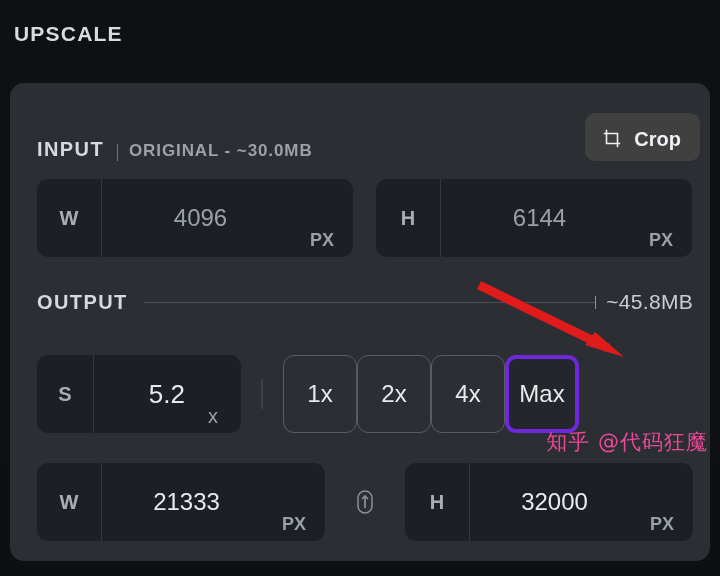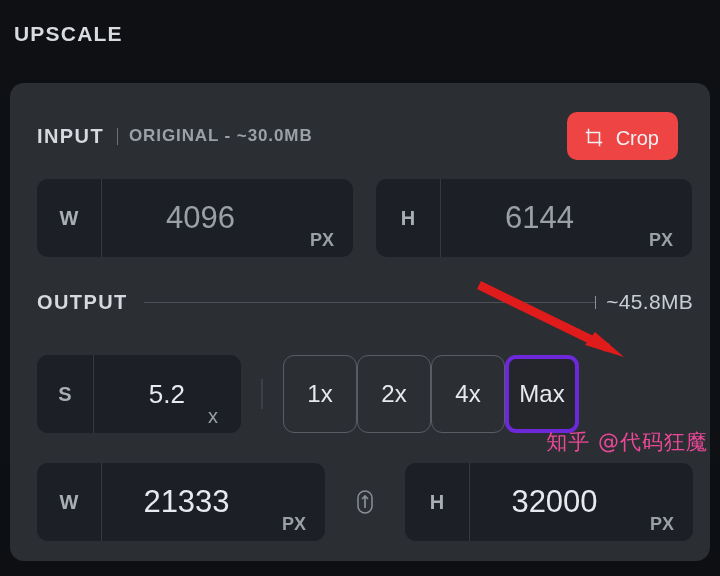--- a/index.html
+++ b/index.html
@@ -31,23 +31,23 @@
     left: 10px; top: 83px;
     width: 700px; height: 478px;
     background: #2b2e33;
     border-radius: 14px;
   }
 
   
   .input-header {
     position: absolute;
     left: 27px; top: 28px;
-    right: 32px; height: 50px;
-    display: flex;
-    align-items: center;
+    right: 10px; height: 50px;
+    display: flex;
+    align-items: flex-end;
   }
   .label-input {
     font-size: 20px;
     font-weight: bold;
     letter-spacing: 1.4px;
     color: #d6d9de;
   }
   .hdr-divider {
     width: 1px; height: 17px;
     background: #6c7077;
@@ -59,23 +59,24 @@
     letter-spacing: 0.9px;
     color: #9ca1a9;
   }
   .crop-btn {
     margin-left: auto;
     display: flex;
     align-items: center;
     gap: 11px;
     height: 48px;
     padding: 4px 19px 0 16px;
-    background: #ef4444;
+    background: #404040;
     border-radius: 10px;
     cursor: pointer;
+    font-weight: bold;
   }
   .crop-btn .label {
     font-size: 20px;
     color: #eef0f3;
   }
   .crop-ico { width: 22px; height: 22px; display: block; }
 
   
   .row { position: absolute; display: flex; align-items: center; }
 
@@ -96,21 +97,21 @@
   }
   .field .sep {
     width: 1px;
     align-self: stretch;
     background: #34383f;
     flex: none;
   }
   .field .val {
     flex: 1 1 auto;
     text-align: center;
-    font-size: 31px;
+    font-size: 24px;
     color: #9aa0a8;
     padding-left: 8px;
   }
   .field .val.bright { color: #e8eaee; }
   .field .unit {
     width: 62px;
     text-align: center;
     font-size: 18px;
     font-weight: bold;
     color: #9aa0a8;

